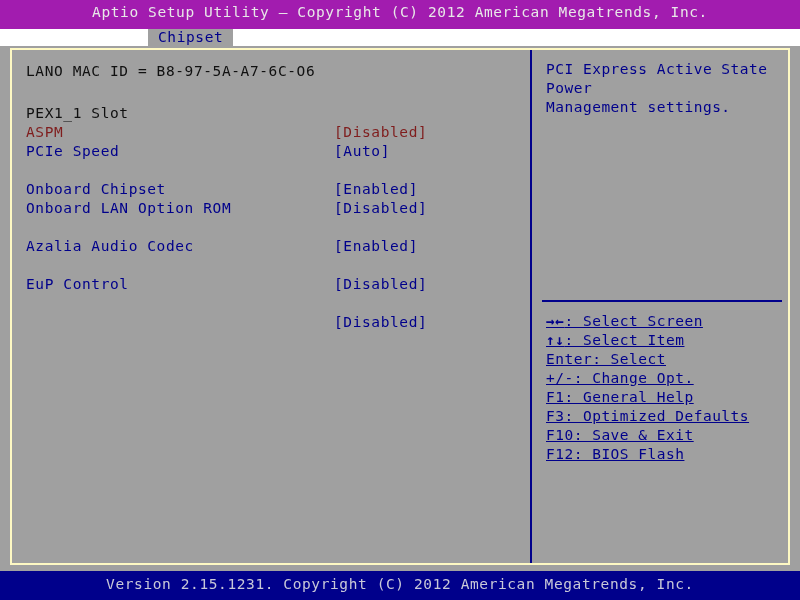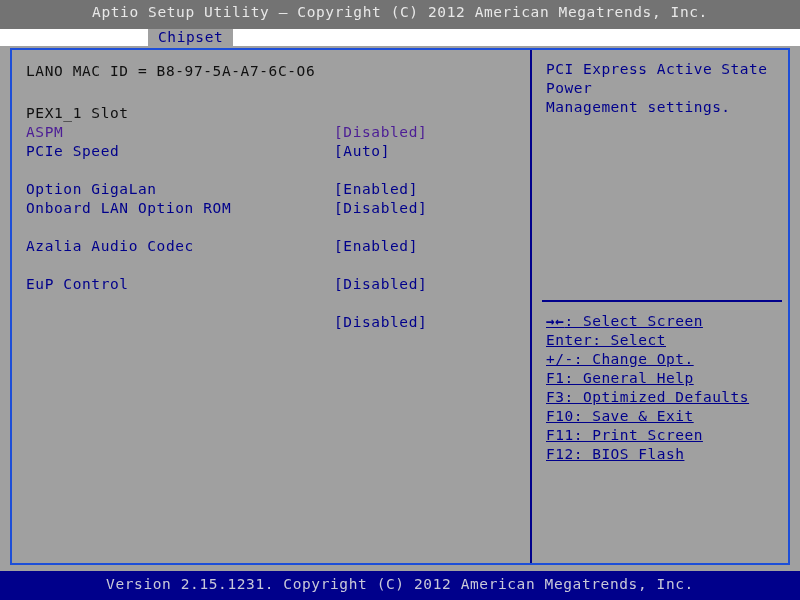--- a/index.html
+++ b/index.html
@@ -20,21 +20,21 @@
     height: 600px;
     background: #a0a0a0;
     overflow: hidden;
   }
 
   
   #titlebar {
     position: absolute;
     left: 0; top: 0;
     width: 800px; height: 29px;
-    background: #737373;
+    background: #a21caf;
   }
   #title-text {
     position: absolute;
     left: 0; top: 4px;
     width: 800px;
     text-align: center;
     color: #e8e8e8;
     font-size: 14.5px;
     letter-spacing: 0.6px;
     white-space: pre;
@@ -68,21 +68,21 @@
     left: 0; top: 46px;
     width: 800px; height: 48px;
     background: #a0a0a0;
   }
 
   
   #frame {
     position: absolute;
     left: 10px; top: 48px;
     width: 780px; height: 517px;
-    border: 2px solid #1d4ed8;
+    border: 2px solid #fef9c3;
     box-sizing: border-box;
     background: #a0a0a0;
   }
 
   
   #vsplit {
     position: absolute;
     left: 518px; top: 0;
     width: 2px; height: 513px;
     background: #00008b;
@@ -107,21 +107,21 @@
   .row .label {
     position: absolute;
     left: 0; top: 0;
   }
   .row .value {
     position: absolute;
     left: 308px; top: 0;
   }
   .c-info  { color: #101010; }
   .c-item  { color: #00008b; }
-  .c-sel   { color: #4c1d95; }
+  .c-sel   { color: #7f1d1d; }
 
   
   #right-pane {
     position: absolute;
     left: 520px; top: 0;
     width: 258px; height: 513px;
   }
   #help-text {
     position: absolute;
     left: 14px; top: 10px;
@@ -189,41 +189,41 @@
 
   <div id="gap-strip"></div>
 
   <div id="frame">
 
     <div id="left-pane">
         <div class="row" style="top: 12px;"><span class="label c-info">LANO MAC ID = B8-97-5A-A7-6C-O6</span></div>
         <div class="row" style="top: 54px;"><span class="label c-info">PEX1_1 Slot</span></div>
         <div class="row" style="top: 73px;"><span class="label c-sel">ASPM</span><span class="value c-sel">[Disabled]</span></div>
         <div class="row" style="top: 92px;"><span class="label c-item">PCIe Speed</span><span class="value c-item">[Auto]</span></div>
-        <div class="row" style="top: 130px;"><span class="label c-item">Option GigaLan</span><span class="value c-item">[Enabled]</span></div>
+        <div class="row" style="top: 130px;"><span class="label c-item">Onboard Chipset</span><span class="value c-item">[Enabled]</span></div>
         <div class="row" style="top: 149px; text-align: center;"><span class="label c-item">Onboard LAN Option ROM</span><span class="value c-item">[Disabled]</span></div>
         <div class="row" style="top: 187px;"><span class="label c-item">Azalia Audio Codec</span><span class="value c-item">[Enabled]</span></div>
         <div class="row" style="top: 225px;"><span class="label c-item">EuP Control</span><span class="value c-item">[Disabled]</span></div>
         <div class="row" style="top: 263px;"><span class="value c-item">[Disabled]</span></div>
       </div>
 
     <div id="vsplit"></div>
 
     <div id="right-pane">
       <div id="help-text">PCI Express Active State Power
 Management settings.</div>
       <div id="hsplit"></div>
       <div id="keys">
           <div class="keyrow"><span class="glyph">→←</span><span>: Select Screen</span></div>
+          <div class="keyrow"><span class="glyph">↑↓</span><span>: Select Item</span></div>
           <div class="keyrow"><span>Enter: Select</span></div>
           <div class="keyrow"><span>+/-: Change Opt.</span></div>
           <div class="keyrow"><span>F1: General Help</span></div>
           <div class="keyrow"><span>F3: Optimized Defaults</span></div>
           <div class="keyrow"><span>F10: Save &amp; Exit</span></div>
-          <div class="keyrow"><span>F11: Print Screen</span></div>
           <div class="keyrow"><span>F12: BIOS Flash</span></div>
         </div>
     </div>
 
   </div>
 
   <div id="footer">
     <div id="footer-text">Version 2.15.1231. Copyright (C) 2012 American Megatrends, Inc.</div>
   </div>
 

